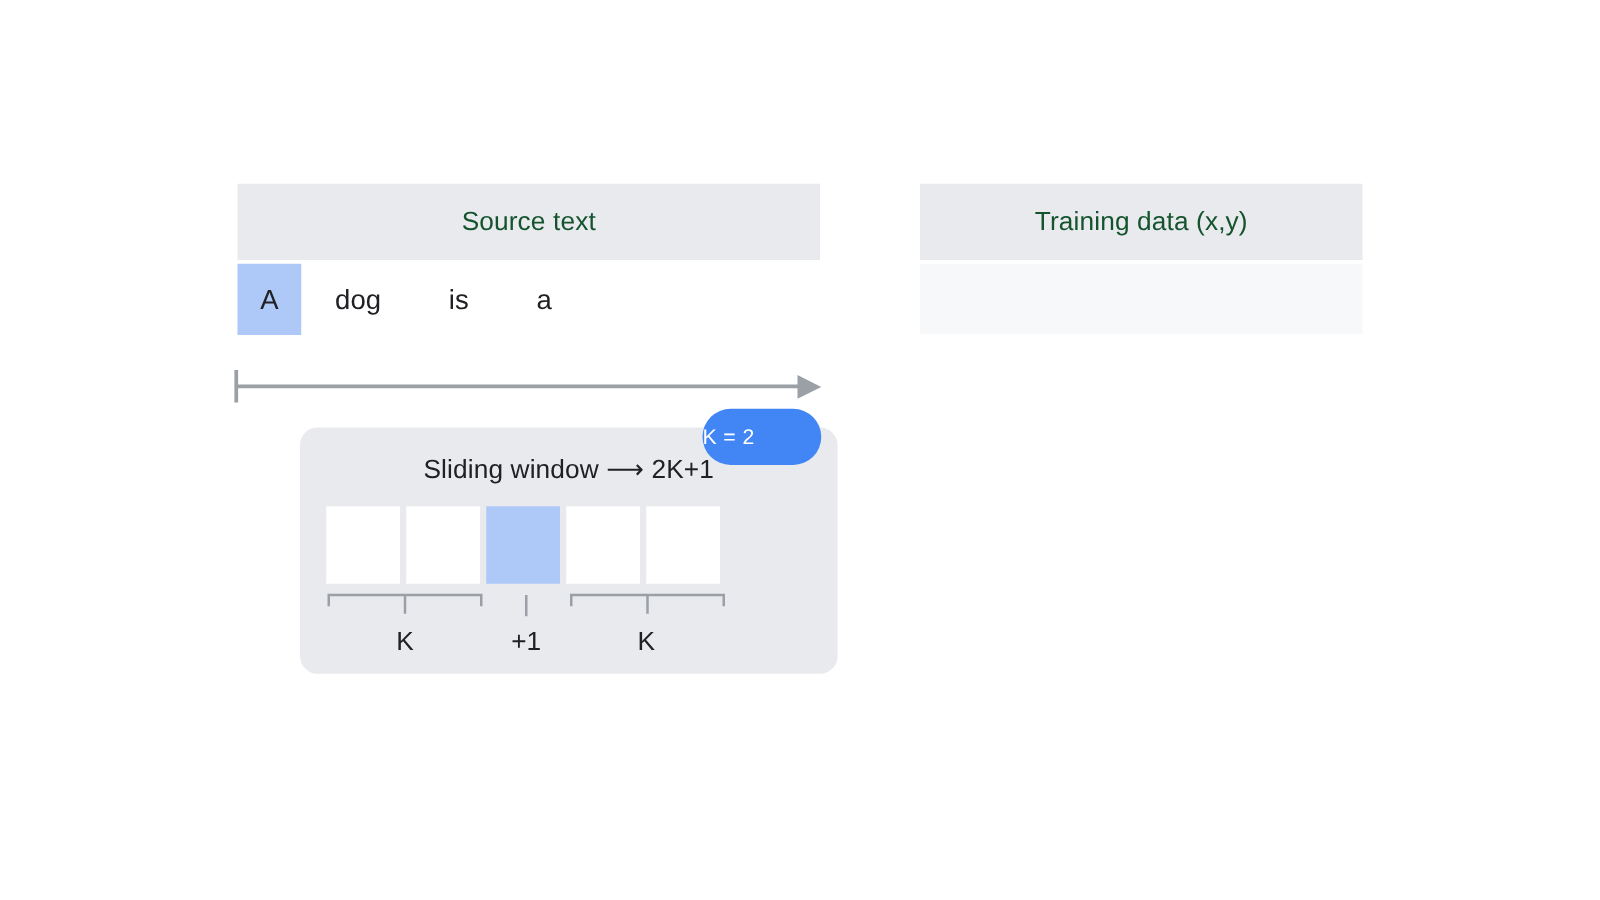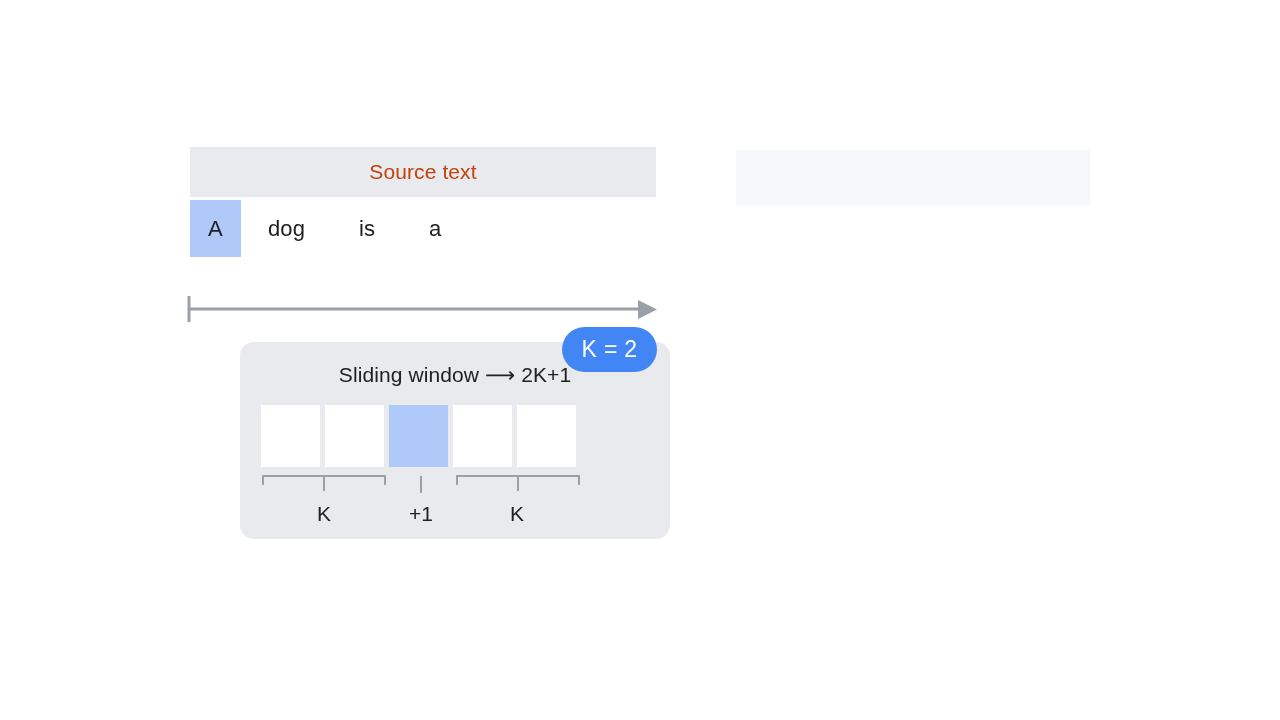--- a/index.html
+++ b/index.html
@@ -19,26 +19,26 @@
 
   
   #source-panel {
     position: absolute;
     left: 190px;
     top: 147px;
     width: 466px;
   }
   .panel-header {
     background: #e8eaed;
-    height: 50px;
+    height: 61px;
     display: flex;
     align-items: center;
     justify-content: center;
     font-size: 21px;
-    color: #c2410c;
+    color: #14532d;
     letter-spacing: 0.1px;
   }
   #source-tokens {
     margin-top: 3px;
     height: 57px;
     display: flex;
     align-items: stretch;
     white-space: nowrap;
   }
   .token {
@@ -138,23 +138,22 @@
   #k-badge {
     position: absolute;
     left: 562px;
     top: 327px;
     width: 95px;
     height: 45px;
     background: #4285f4;
     border-radius: 23px;
     display: flex;
     align-items: center;
-    justify-content: center;
     color: #ffffff;
-    font-size: 23px;
+    font-size: 17px;
     letter-spacing: 0.3px;
   }
 </style>
 </head>
 <body>
 
 <div id="source-panel">
   <div class="panel-header">
     <span>Source text</span>
   </div>
@@ -174,20 +173,23 @@
   </div>
 </div>
 
 <svg id="timeline-arrow" viewBox="0 0 480 36">
   <line x1="3" y1="2" x2="3" y2="28" stroke="#9aa0a6" stroke-width="3"></line>
   <line x1="3" y1="15" x2="455" y2="15" stroke="#9aa0a6" stroke-width="3"></line>
   <polygon points="452,6 471,15.5 452,25" fill="#9aa0a6"></polygon>
 </svg>
 
 <div id="training-panel">
+  <div class="panel-header">
+    <span>Training data (x,y)</span>
+  </div>
   <div id="training-body"></div>
 </div>
 
 <div id="sliding-window-card">
   <div id="sliding-window-title">Sliding window ⟶ 2K+1</div>
 
   <div id="window-cells">
     <div class="window-cell"></div>
     <div class="window-cell"></div>
     <div class="window-cell center"></div>

